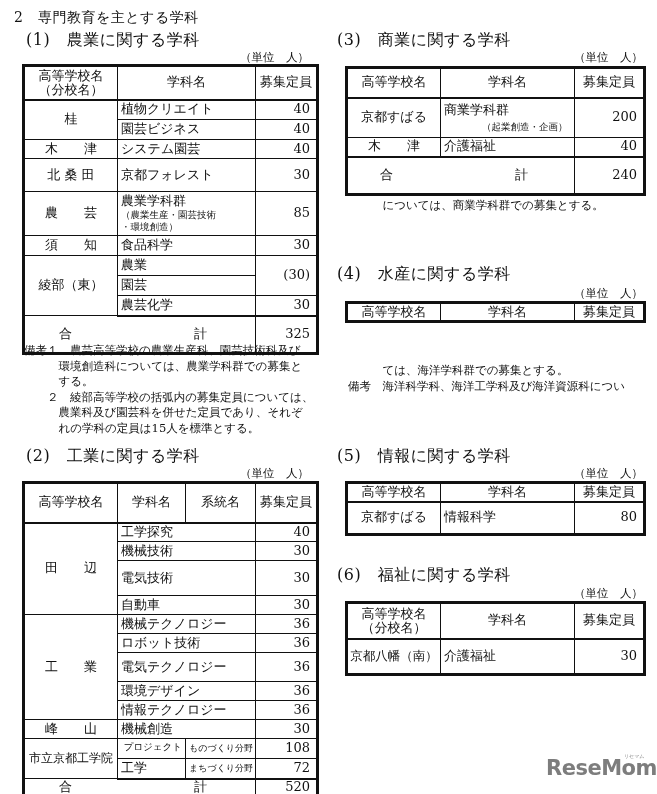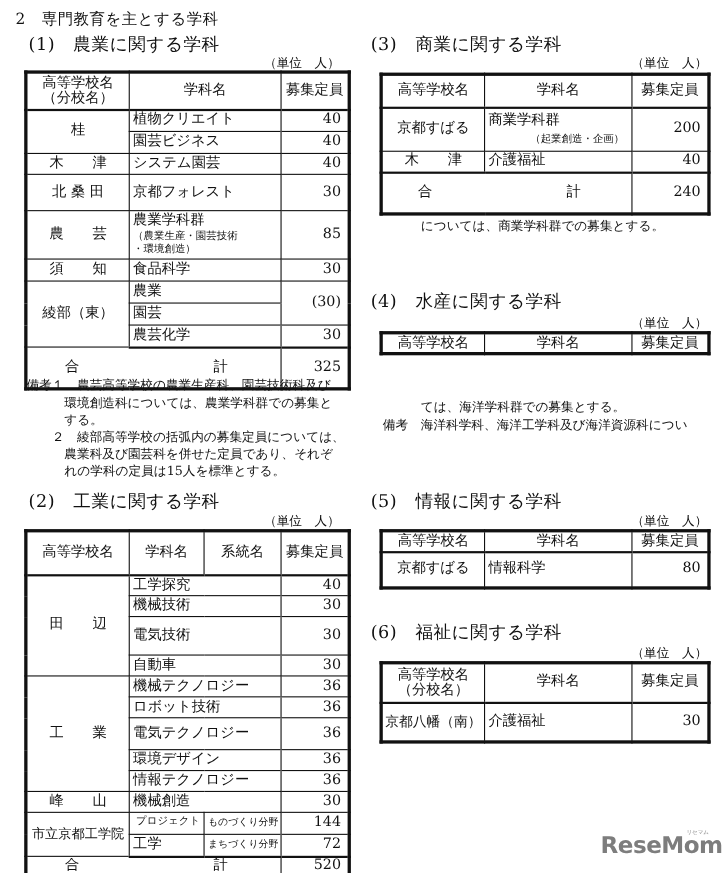--- a/index.html
+++ b/index.html
@@ -175,21 +175,21 @@
   <tr style="height:19px;">
     <td class="c">峰　　山</td>
     <td colspan="2">機械創造</td>
     <td class="r">30</td>
   </tr>
 
   <tr style="height:20px;">
     <td class="c" rowspan="2" style="font-size:12px; padding:0 1px;">市立京都工学院</td>
     <td class="small" style="vertical-align:top; padding-top:3px;text-align:right;">プロジェクト</td>
     <td class="small dash-b" style="font-size:9px;">ものづくり分野</td>
-    <td class="r dash-b">144</td>
+    <td class="r dash-b">108</td>
   </tr>
   <tr style="height:20px;" class="thick-bot">
     <td style="border-top:none;">工学</td>
     <td class="small" style="font-size:9px;">まちづくり分野</td>
     <td class="r">72</td>
   </tr>
 
   <tr style="height:19px;">
     <td class="c" colspan="3"><span class="sp">合　　　　計</span></td>
     <td class="r">520</td>

